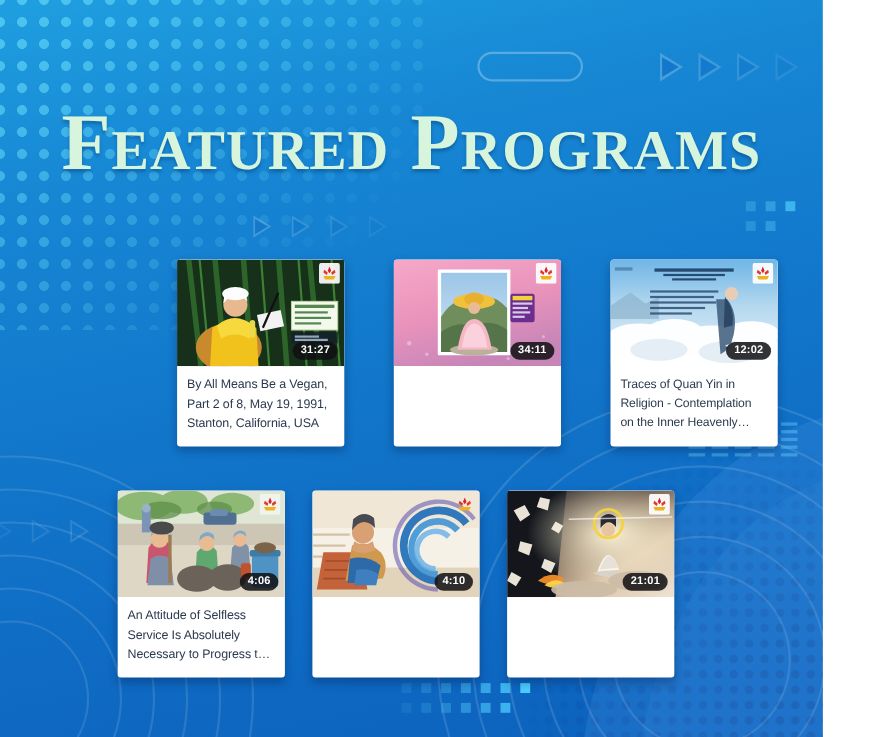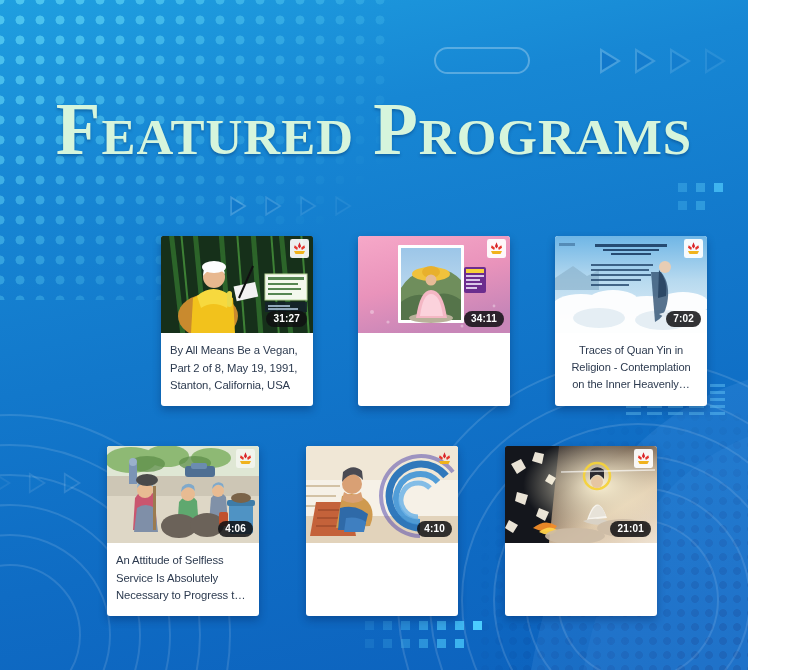--- a/index.html
+++ b/index.html
@@ -88,21 +88,21 @@
 
   
   #cards-row-1 {
     position: absolute;
     left: 161px; top: 236px;
     display: flex; gap: 45px;
   }
   #cards-row-2 {
     position: absolute;
     left: 107px; top: 446px;
-    display: flex; gap: 47px;
+    display: flex; gap: 25px;
   }
   .card {
     width: 152px;
     background: #ffffff;
     border-radius: 3px;
     box-shadow: 0 4px 9px rgba(0,25,70,0.33);
     overflow: hidden;
   }
   .thumb {
     position: relative;
@@ -127,21 +127,21 @@
     right: 4px; top: 3px;
     width: 19px; height: 19px;
   }
   .card-title {
     padding: 9px 9px 11px 9px;
     font-size: 11.3px;
     line-height: 1.55;
     color: #2c3a4f;
     letter-spacing: -0.1px;
   }
-  .card-title-2 { font-size: 11.1px; text-align: center; }
+  .card-title-2 { font-size: 11.1px; }
 </style>
 </head>
 <body>
 
 <div id="stage">
 
   <div class="bg-layer" id="halftone-tl"></div>
   <div class="bg-layer" id="halftone-br"></div>
 
   <svg class="bg-layer" id="rings-br" viewBox="0 0 520 520">
@@ -421,21 +421,21 @@
             <rect x="4" y="7" width="16" height="3"></rect>
           </g>
         </svg>
         <svg class="chan-logo" viewBox="0 0 24 24">
           <rect width="24" height="24" rx="3" fill="rgba(255,255,255,0.92)"></rect>
           <path d="M12 4 L14 9 L12 12 L10 9 Z" fill="#d8232a"></path>
           <path d="M6 8 L10 11 L9 14 L5 11 Z" fill="#e5352c"></path>
           <path d="M18 8 L19 11 L15 14 L14 11 Z" fill="#e5352c"></path>
           <path d="M5 15 h14 l-2 4 h-10 Z" fill="#f0b21c"></path>
         </svg>
-        <span class="duration">7:02</span>
+        <span class="duration">12:02</span>
       </div>
       <div class="card-title card-title-2">Traces of Quan Yin in Religion - Contemplation on the Inner Heavenly…</div>
     </div>
 
   </div>
 
   <div id="cards-row-2">
 
     <div class="card">
       <div class="thumb">

